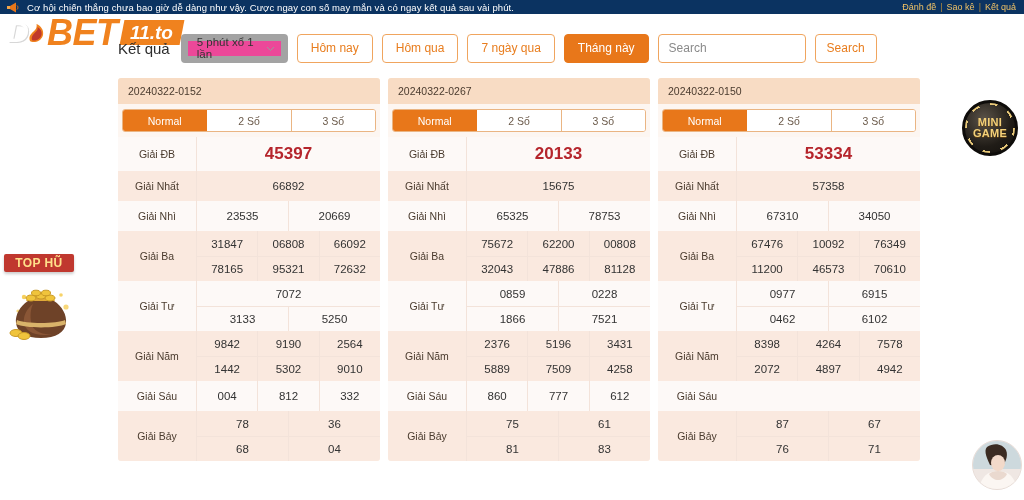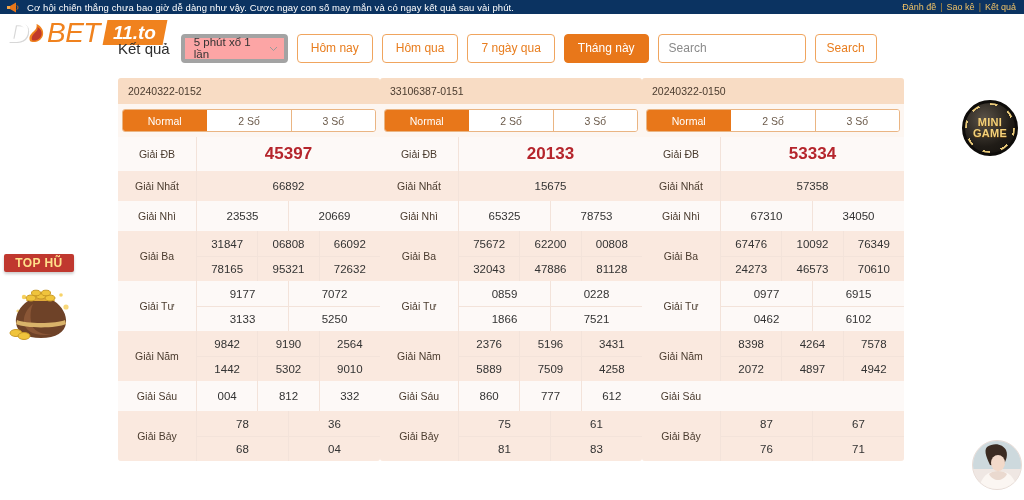--- a/index.html
+++ b/index.html
@@ -42,21 +42,21 @@
     height: 31px; display: flex; align-items: center;
   }
   .logo-d {
     font-size: 29px; font-weight: 800; font-style: italic;
     color: #ffffff; -webkit-text-stroke: 0;
     letter-spacing: -1px; line-height: 1;
     text-shadow: 1px 1px 0 #d7d7d7;
   }
   .logo-flame { width: 20px; height: 22px; margin: 0 1px 0 -2px; }
   .logo-bet {
-    font-size: 28px; font-weight: 400; font-style: italic;
+    font-size: 36px; font-weight: 700; font-style: italic;
     color: #f0821e; line-height: 1; letter-spacing: -.5px;
   }
   .logo-tag {
     margin-left: 5px;
     background: #f0821e;
     transform: skewX(-11deg);
     padding: 2px 9px 2px 8px;
     height: 25px; display: flex; align-items: center;
   }
   .logo-tag span {
@@ -69,22 +69,22 @@
   .toolbar {
     position: absolute; left: 118px; top: 32px;
     display: flex; align-items: center; gap: 9px;
     height: 32px;
   }
   .toolbar-label {
     font-size: 15px; color: #2d2d2d; margin-right: 2px;
   }
   .select-box {
     width: 107px; height: 29px;
-    border: 4px solid #a3a3a3; border-radius: 4px;
-    background: #fca5a5;
+    border: 7px solid #a3a3a3; border-radius: 4px;
+    background: #ec4899;
     display: flex; align-items: center;
     padding: 0 6px 0 9px; position: relative;
   }
   .select-value { font-size: 11.5px; color: #333; flex: 1 1 auto; }
   .chev { width: 9px; height: 9px; flex: 0 0 auto; }
   .chev svg { display: block; }
   .filter-btn {
     height: 29px; border: 1px solid #f0a55e; border-radius: 4px;
     background: #ffffff; color: #e87d1e;
     font-size: 12px; padding: 12px 13px;
@@ -106,21 +106,21 @@
   .search-btn {
     width: 62px; height: 29px;
     border: 1px solid #f0a55e; border-radius: 4px;
     background: #ffffff; color: #e87d1e; font-size: 12px;
     cursor: pointer; font-family: "Liberation Sans", sans-serif;
   }
 
   
   .cards {
     position: absolute; left: 118px; top: 78px;
-    width: 802px; display: flex; 
+    width: 802px; display: flex; gap: 8px;
   }
   .card {
     width: 262px; background: #fdf6f1;
     border-radius: 3px; overflow: hidden;
   }
   .card-head {
     background: #f8dcc4; height: 26px;
     display: flex; align-items: center;
     padding-left: 10px;
     font-size: 10.5px; color: #4a3b2e;
@@ -316,21 +316,20 @@
             <div class="pcell">78165</div>
             <div class="pcell">95321</div>
             <div class="pcell">72632</div>
           </div>
         </div>
       </div>
       <div class="prow odd">
         <div class="plabel">Giải Tư</div>
         <div class="pvals">
           <div class="pline">
-            <div class="pcell">9177</div>
             <div class="pcell">7072</div>
           </div>
           <div class="pline">
             <div class="pcell">3133</div>
             <div class="pcell">5250</div>
           </div>
         </div>
       </div>
       <div class="prow even">
         <div class="plabel">Giải Năm</div>
@@ -365,21 +364,21 @@
             <div class="pcell">36</div>
           </div>
           <div class="pline">
             <div class="pcell">68</div>
             <div class="pcell">04</div>
           </div>
         </div>
       </div>
     </div>
     <div class="card">
-      <div class="card-head">33106387-0151</div>
+      <div class="card-head">20240322-0267</div>
       <div class="tabs">
         <div class="tab active">Normal</div>
         <div class="tab">2 Số</div>
         <div class="tab">3 Số</div>
       </div>
       <div class="prow odd db">
         <div class="plabel">Giải ĐB</div>
         <div class="pvals">
           <div class="pline">
             <div class="pcell">20133</div>
@@ -504,21 +503,21 @@
       </div>
       <div class="prow even">
         <div class="plabel">Giải Ba</div>
         <div class="pvals">
           <div class="pline">
             <div class="pcell">67476</div>
             <div class="pcell">10092</div>
             <div class="pcell">76349</div>
           </div>
           <div class="pline">
-            <div class="pcell">24273</div>
+            <div class="pcell">11200</div>
             <div class="pcell">46573</div>
             <div class="pcell">70610</div>
           </div>
         </div>
       </div>
       <div class="prow odd">
         <div class="plabel">Giải Tư</div>
         <div class="pvals">
           <div class="pline">
             <div class="pcell">0977</div>

